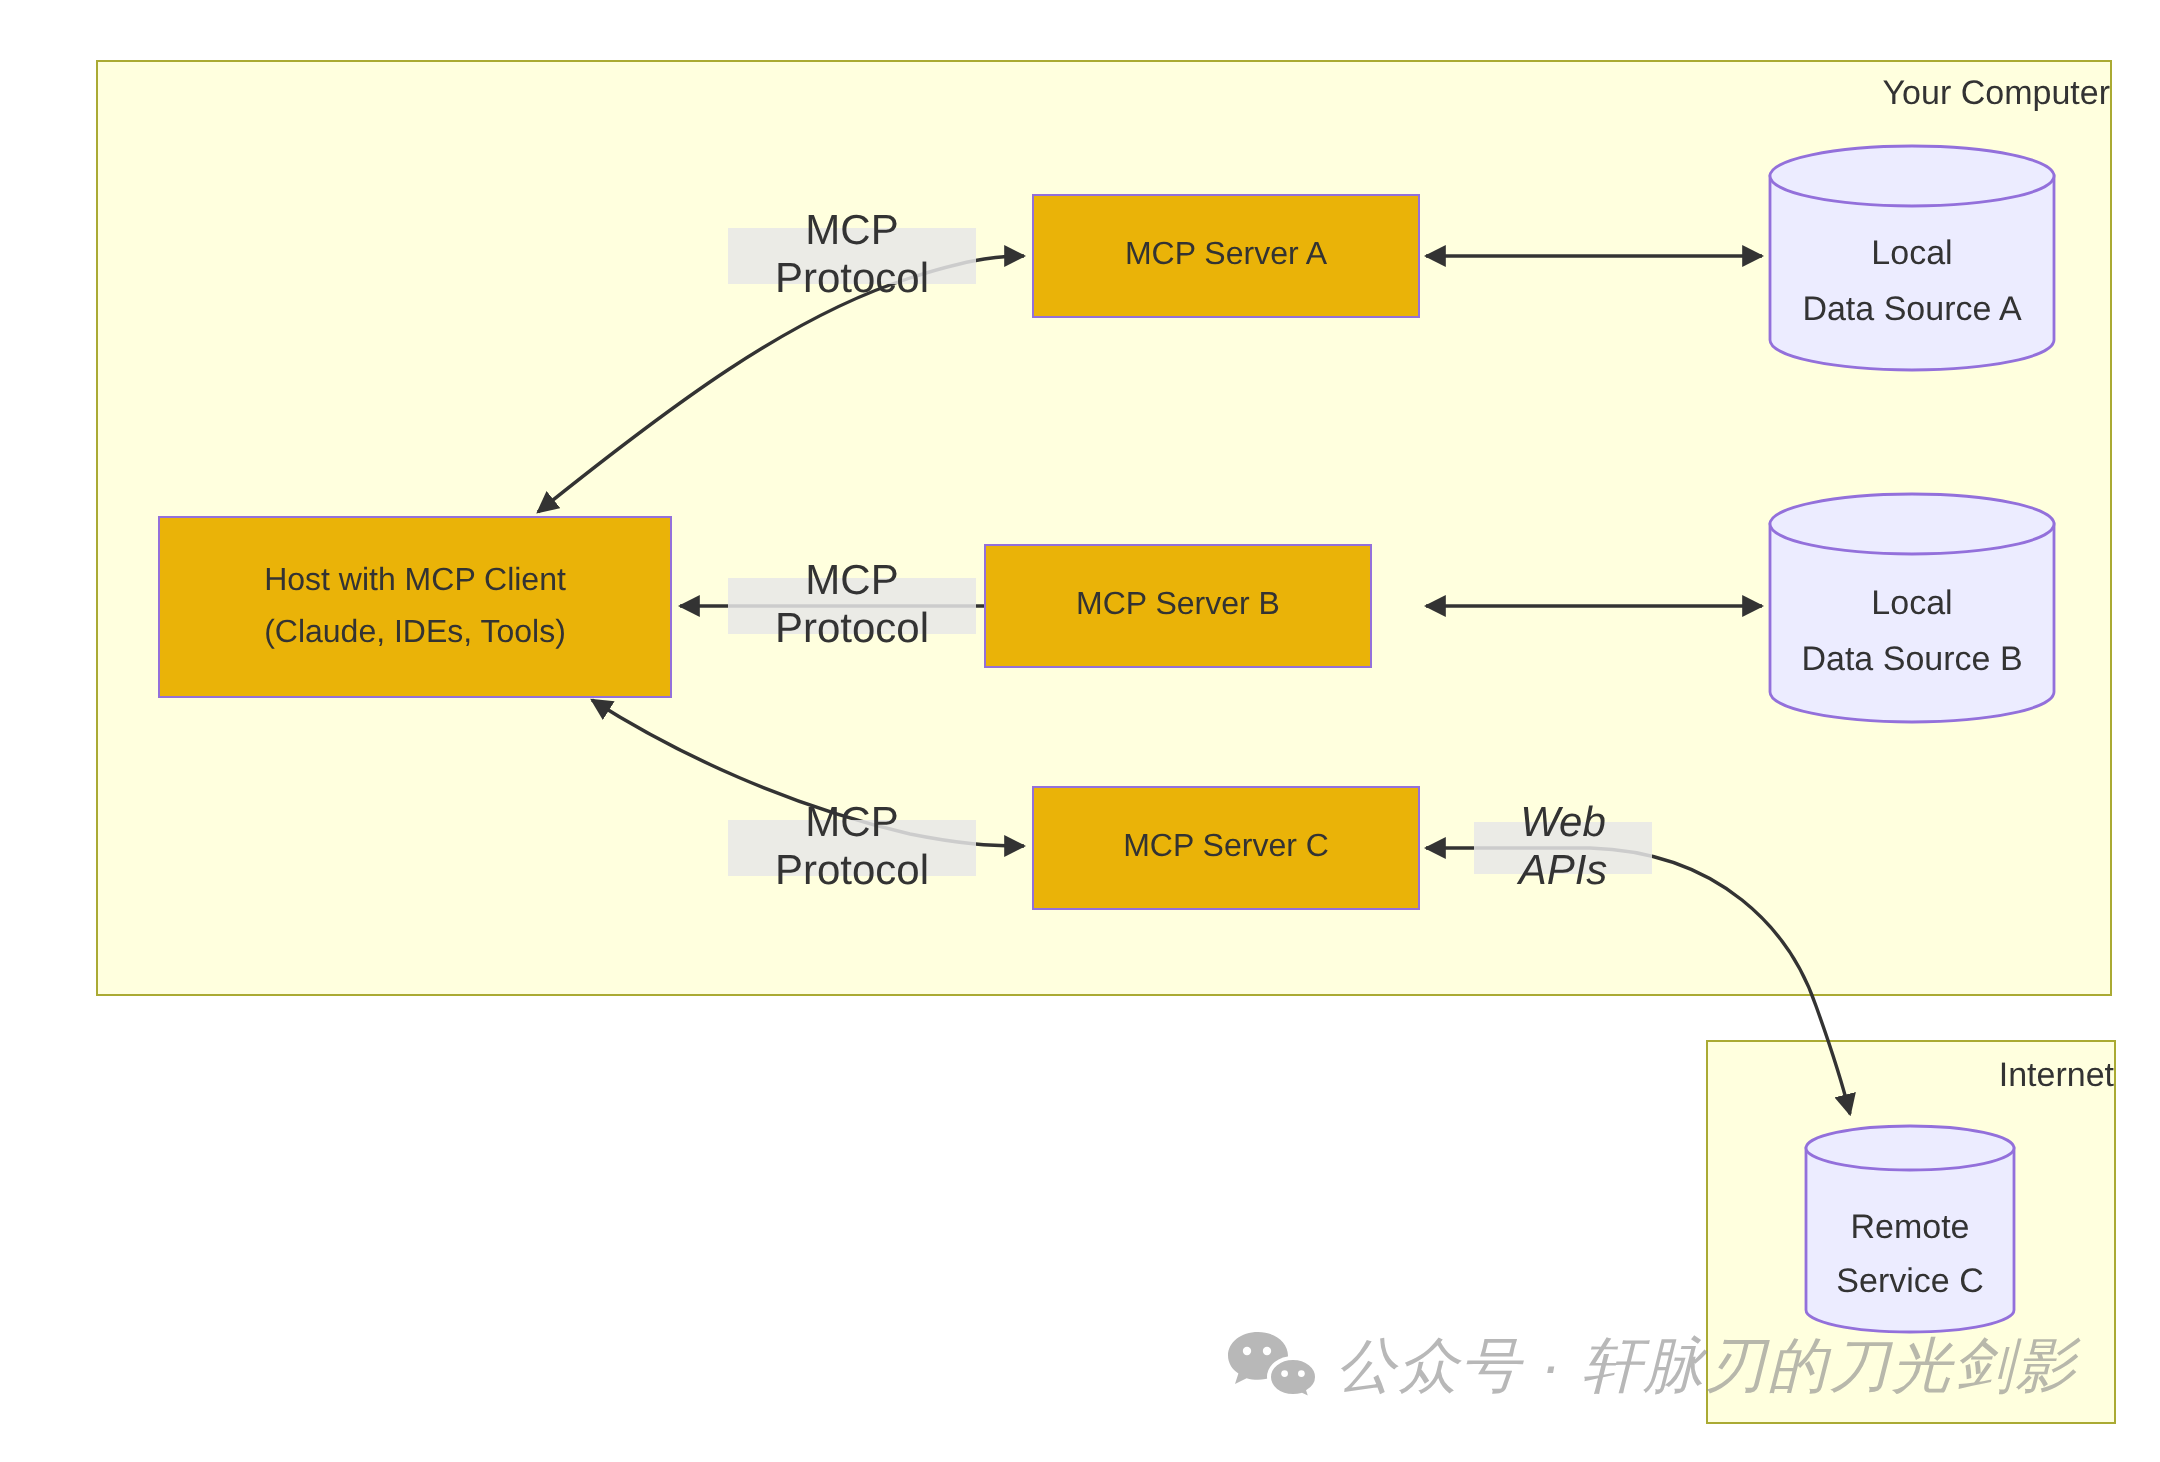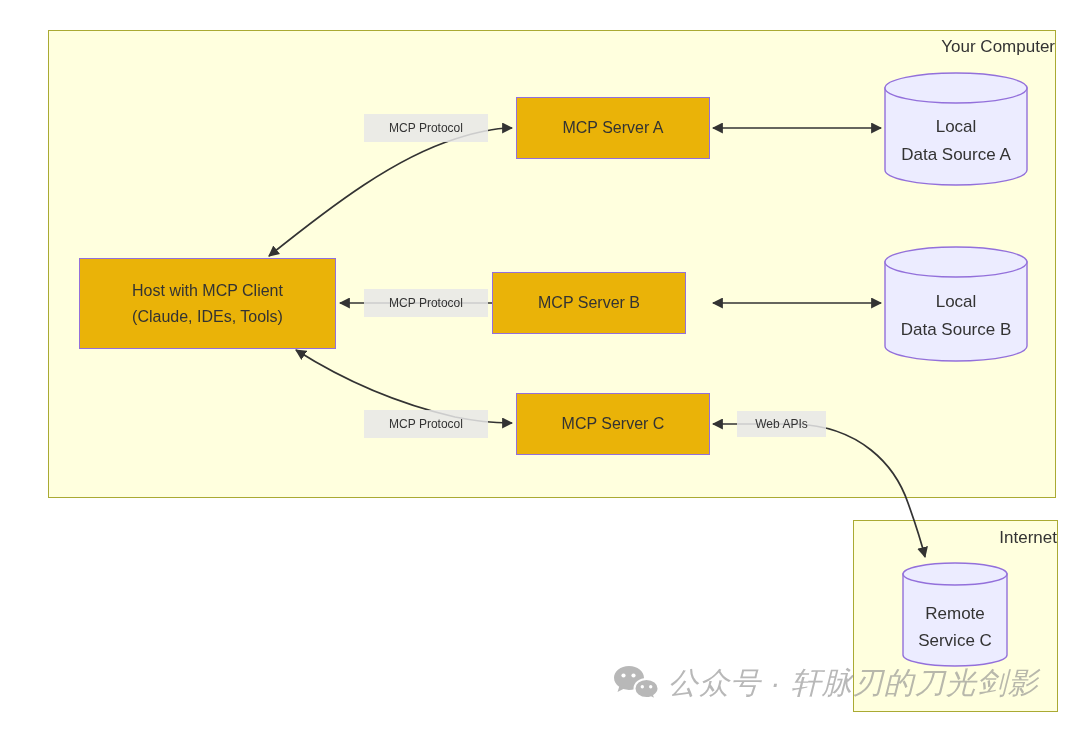--- a/index.html
+++ b/index.html
@@ -40,21 +40,21 @@
     align-items: center;
     justify-content: center;
     font-size: 16px;
     line-height: 26px;
     text-align: center;
     color: #333333;
   }
   .edge-label {
     position: absolute;
     background: rgba(232,232,232,0.85);
-    font-size: 12px;
+    font-size: 21px;
     display: flex;
     align-items: center;
     justify-content: center;
     text-align: center;
     color: #333333;
   }
   .cyl-label {
     position: absolute;
     text-align: center;
     font-size: 17px;
@@ -140,21 +140,21 @@
   <div class="node" style="left:492px; top:272px; width:194px; height:62px;">
     <div>MCP Server B</div>
   </div>
   <div class="node" style="left:516px; top:393px; width:194px; height:62px;">
     <div>MCP Server C</div>
   </div>
 
   <div class="edge-label" style="left:364px; top:114px; width:124px; height:28px;">MCP Protocol</div>
   <div class="edge-label" style="left:364px; top:289px; width:124px; height:28px;">MCP Protocol</div>
   <div class="edge-label" style="left:364px; top:410px; width:124px; height:28px;">MCP Protocol</div>
-  <div class="edge-label" style="left:737px; top:411px; width:89px; height:26px;">Web APIs</div>
+  <div class="edge-label" style="left:737px; top:411px; width:89px; height:26px;font-style:italic;">Web APIs</div>
 
   <div class="cyl-label" style="left:876px; top:113px; width:160px;">
     <div>Local</div>
     <div>Data Source A</div>
   </div>
   <div class="cyl-label" style="left:876px; top:288px; width:160px;">
     <div>Local</div>
     <div>Data Source B</div>
   </div>
   <div class="cyl-label" style="left:885px; top:600px; width:140px; line-height:27px;text-align:center;">

